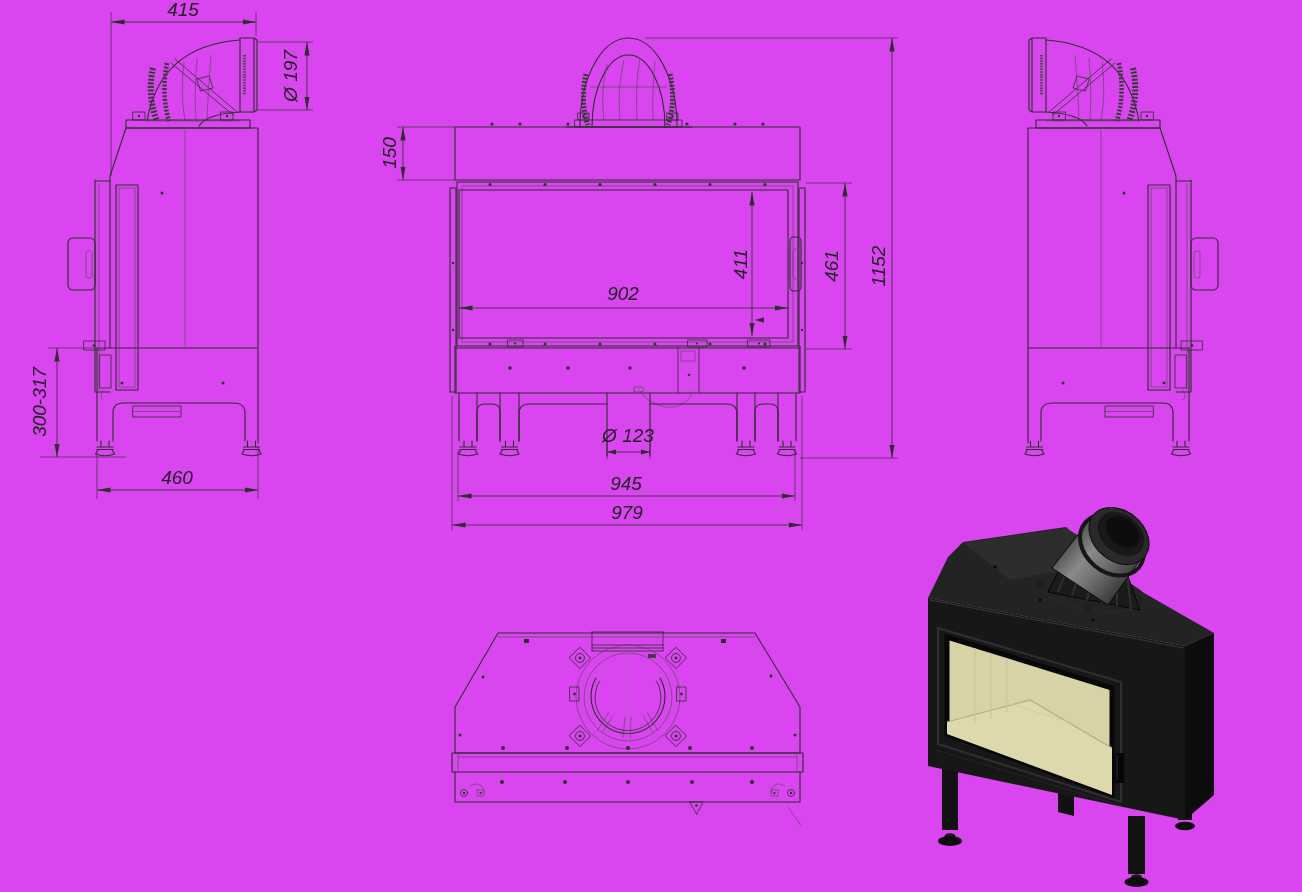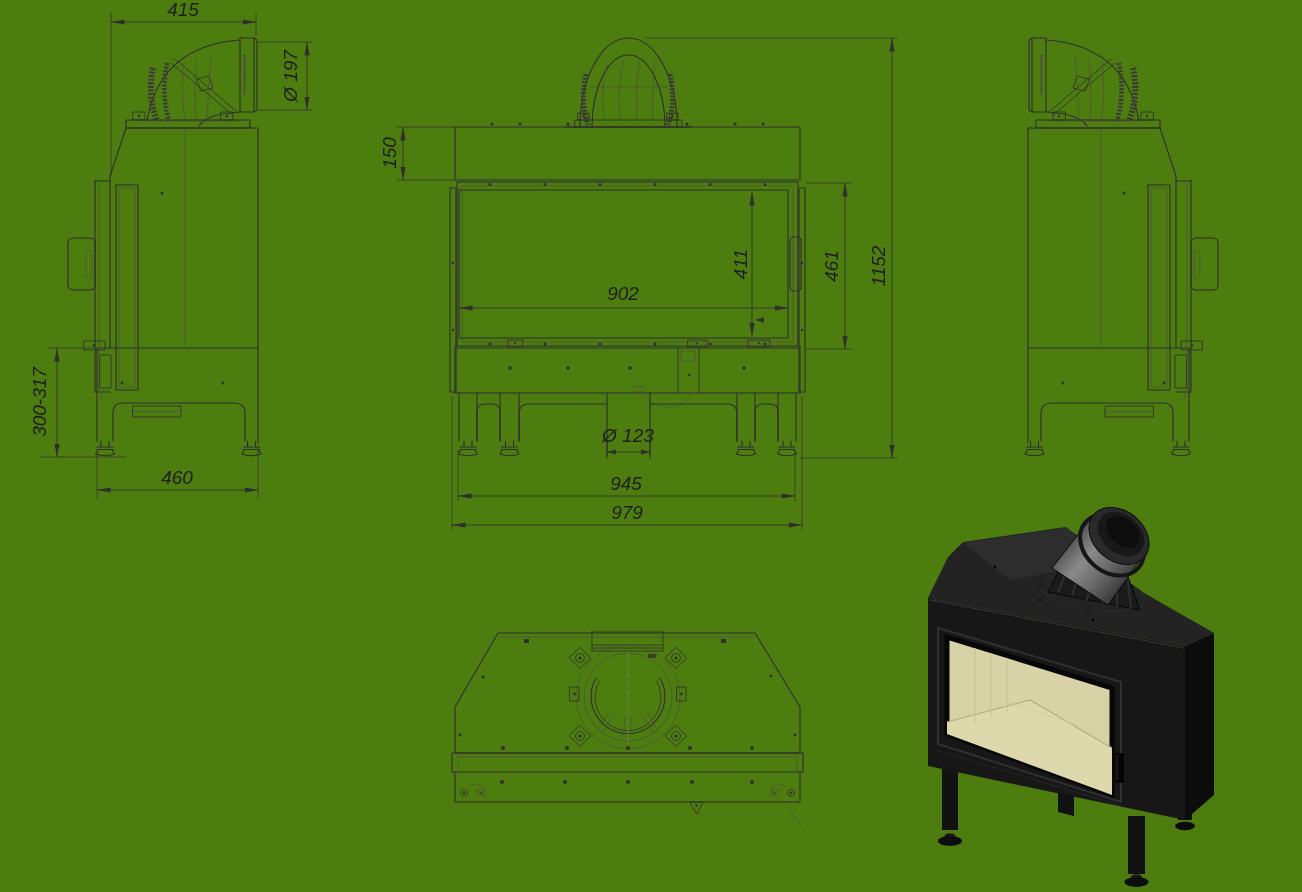--- a/index.html
+++ b/index.html
@@ -1,16 +1,16 @@
 <!DOCTYPE html>
 <html><head>
 <meta charset="utf-8">
 <style>
   html,body { margin:0; padding:0; background:#ffffff; }
-  .stage { width:1302px; height:892px; position:relative; background:#4d7c0f; overflow:hidden;
+  .stage { width:1302px; height:892px; position:relative; background:#d946ef; overflow:hidden;
            font-family:"Liberation Sans", sans-serif; }
   svg { display:block; }
   .ln   { stroke:#2f2f2f; stroke-width:1.1; fill:none; stroke-linecap:round; stroke-linejoin:round; }
   .lnf  { stroke:#2f2f2f; stroke-width:.8;  fill:none; stroke-linecap:round; stroke-linejoin:round; }
   .lt   { stroke:#4a4a4a; stroke-width:.6;  fill:none; }
   .ext  { stroke:#2f2f2f; stroke-width:.65; fill:none; }
   .dim  { stroke:#2f2f2f; stroke-width:.8;  fill:none; }
   .hatch{ stroke:#3a3a3a; fill:none; stroke-dasharray:2 1.6; }
   .cl   { stroke:#888;    stroke-width:.5; fill:none; stroke-dasharray:7 2.5; }
   .dot  { fill:#2f2f2f; }

